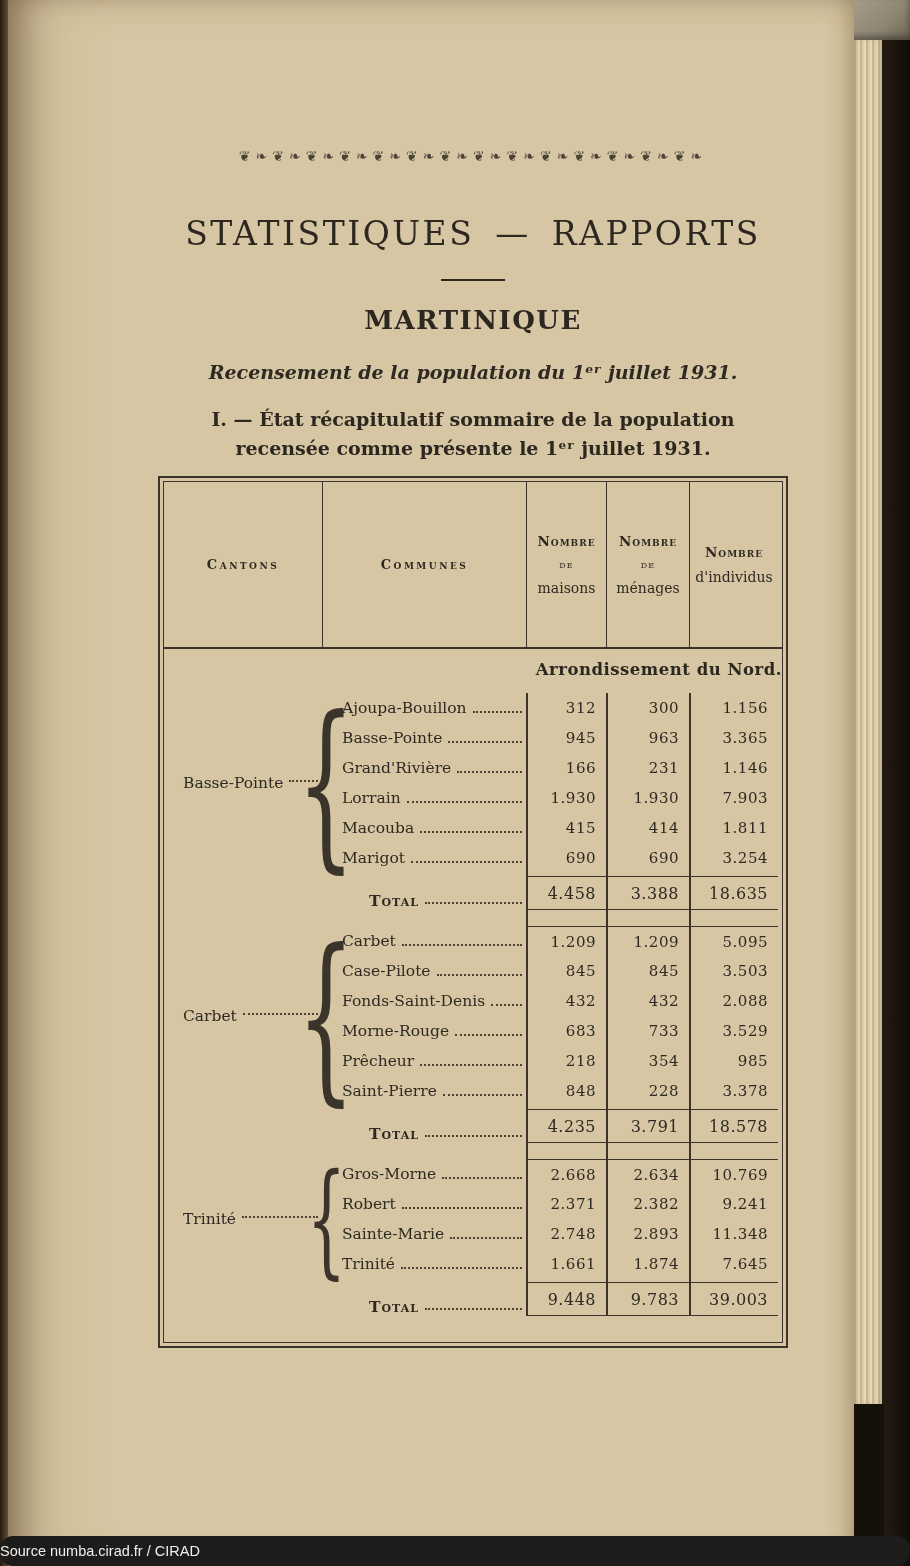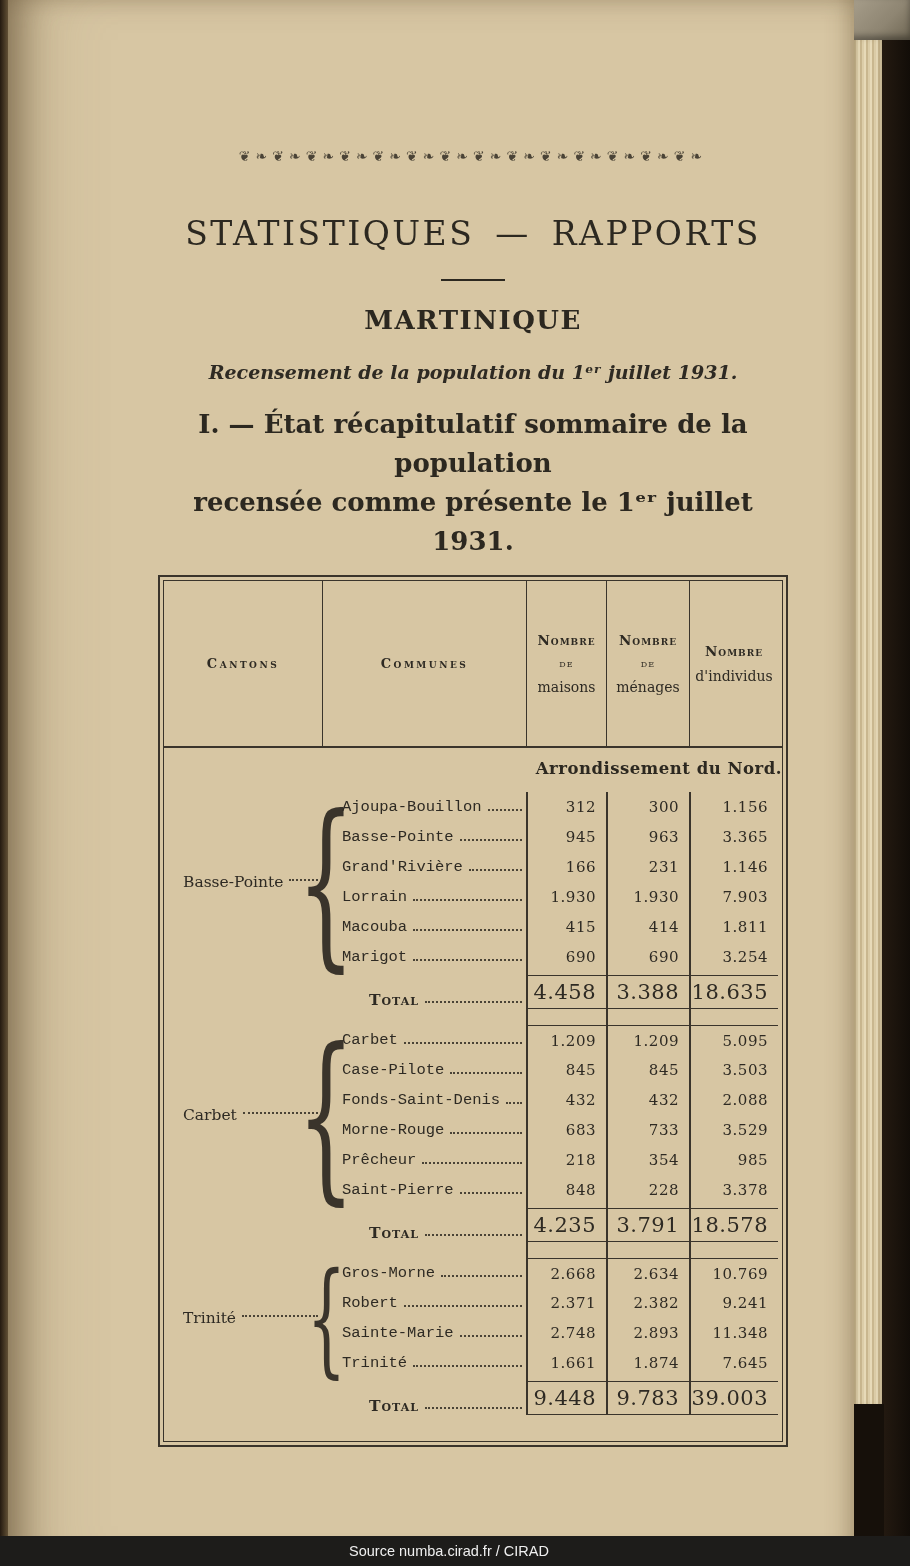--- a/index.html
+++ b/index.html
@@ -31,21 +31,21 @@
                inset 0 -18px 30px -18px rgba(95,75,45,.35);
   }
   .content{position:relative;margin-left:150px;width:630px;color:#2e2a23;}
   .ornament{margin-top:148px;text-align:center;font-size:14px;letter-spacing:5px;color:#4a4336;
     white-space:nowrap;overflow:hidden;}
   h1.doc-title{margin:50px 0 0 0;text-align:center;font-size:33px;font-weight:400;
     letter-spacing:2.5px;word-spacing:8px;color:#2c2820;}
   .title-rule{width:64px;height:2px;background:#2c2820;margin:26px auto 24px auto;}
   h2.doc-subtitle{margin:12px;text-align:center;font-size:26px;font-weight:700;letter-spacing:1.5px;color:#2c2820;}
   .caption{margin:26px 0 0 0;text-align:center;font-style:italic;font-weight:600;font-size:19px;color:#2e2a23;}
-  .heading{margin:22px 0 0 0;text-align:center;font-weight:700;font-size:26px;line-height:1.5;color:#2c2820;}
+  .heading{margin:22px 0 0 0;text-align:center;font-weight:700;font-size:19px;line-height:1.5;color:#2c2820;}
   
   .table-outer{margin-top:14px;border:2px solid #3a342b;padding:3px;}
   .table-inner{border:1.5px solid #3a342b;}
   .thead{display:grid;grid-template-columns:158px 204px 80px 83px 89px;height:165px;border-bottom:2px solid #3a342b;}
   .hc{display:flex;flex-direction:column;align-items:center;justify-content:center;gap:9px;}
   .hc + .hc{border-left:1.5px solid #3a342b;}
   .hc .h-cap{font-variant:small-caps;font-size:13px;letter-spacing:2.5px;font-weight:600;}
   .hc .h-l1{font-variant:small-caps;font-size:13.5px;letter-spacing:1px;font-weight:600;}
   .hc .h-l2{font-variant:small-caps;font-size:11px;letter-spacing:1px;}
   .hc .h-l3{font-size:14px;}
@@ -53,43 +53,43 @@
   .section-title{position:relative;z-index:3;text-align:right;font-weight:700;font-size:16.5px;
     letter-spacing:.5px;height:26px;line-height:26px;color:#2c2820;}
   .gwrap{position:relative;}
   .vl{position:absolute;top:0;bottom:0;width:1.5px;background:#3a342b;z-index:1;}
   .vl.v1{left:362px;} .vl.v2{left:442px;} .vl.v3{left:525px;}
   .group{position:relative;}
   .group.g2,.group.g3{margin-top:16px;}
   .group.g1{margin-top:10px;}
   .rows{position:relative;}
   .drow{display:grid;grid-template-columns:158px 204px 80px 83px 89px;height:30px;align-items:center;}
-  .ccell{grid-column:2;display:flex;align-items:baseline;padding-left:20px;font-size:15.5px;position:relative;z-index:2;font-family:Liberation Mono, monospace;}
+  .ccell{grid-column:2;display:flex;align-items:baseline;padding-left:20px;font-size:15.5px;position:relative;z-index:2;}
   .lead{flex:1;border-bottom:2px dotted #4a4336;margin:0 4px 4px 6px;min-width:8px;}
   .ncell{display:flex;justify-content:flex-end;align-items:center;height:100%;padding-right:10px;
     font-size:15px;letter-spacing:.5px;position:relative;z-index:2;}
   .drow.open .ncell{border-top:1.5px solid #3a342b;}
   .canton{position:absolute;left:0;top:0;bottom:0;width:158px;display:flex;align-items:center;
     padding-left:19px;box-sizing:border-box;font-size:15.5px;z-index:2;}
   .canton .lead{margin-bottom:5px;}
   .brace{position:absolute;left:150px;top:0;bottom:0;width:24px;display:flex;align-items:center;
     justify-content:center;overflow:visible;color:#3a342b;z-index:2;}
   .brace::before{content:"{";font-family:"DejaVu Serif",serif;display:block;transform:scaleX(.5);}
   .g6 .brace::before{font-size:182px;}
   .g4 .brace::before{font-size:124px;}
   .trow{display:grid;grid-template-columns:158px 204px 80px 83px 89px;height:34px;align-items:stretch;margin-top:3px;}
   .tlab{grid-column:1/3;display:flex;align-items:flex-end;padding-left:205px;font-variant:small-caps;
     font-size:15.5px;letter-spacing:1px;font-weight:600;position:relative;z-index:2;}
   .tlab .lead{margin-bottom:6px;}
-  .tnum{display:flex;justify-content:flex-end;align-items:center;padding-right:10px;font-size:21px;
+  .tnum{display:flex;justify-content:flex-end;align-items:center;padding-right:10px;font-size:16px;
     letter-spacing:.5px;border-top:1.5px solid #3a342b;border-bottom:1.5px solid #3a342b;position:relative;z-index:2;}
   
   .source-bar{position:absolute;left:0;right:0;bottom:0;height:30px;background:#1d1c1a;z-index:10;
-    display:flex;align-items:center;justify-content:center;padding-right:12px;box-sizing:border-box;
-    font-family:"Liberation Sans","DejaVu Sans",sans-serif;font-size:14.5px;color:#efefef;}
+    display:flex;align-items:center;justify-content:flex-start;padding-right:12px;box-sizing:border-box;
+    font-family:"Liberation Sans","DejaVu Sans",sans-serif;font-size:14.5px;color:#efefef;border-radius:13px;}
 </style>
 </head>
 <body>
 
 <div class="left-stack"></div>
 <div class="page-edges"></div>
 <div class="cover-right"></div>
 <div class="cover-bottom-right"></div>
 <div class="cloth-corner"></div>
 

